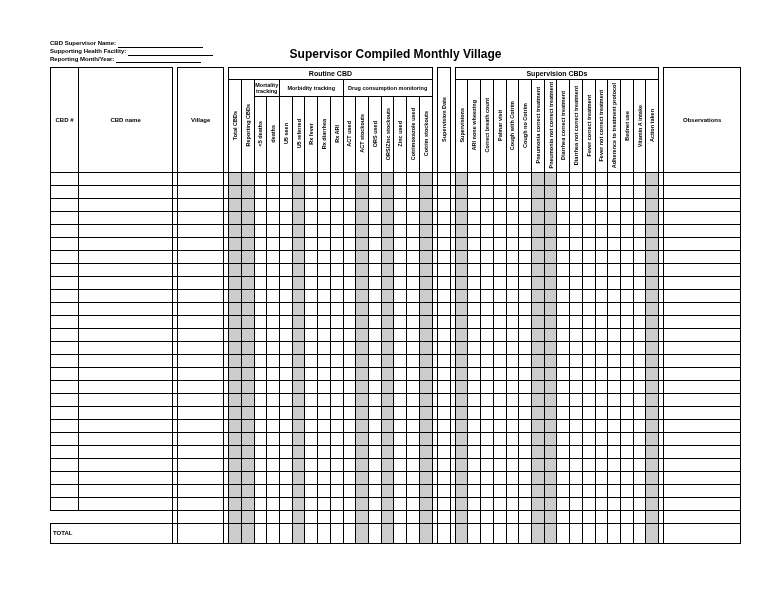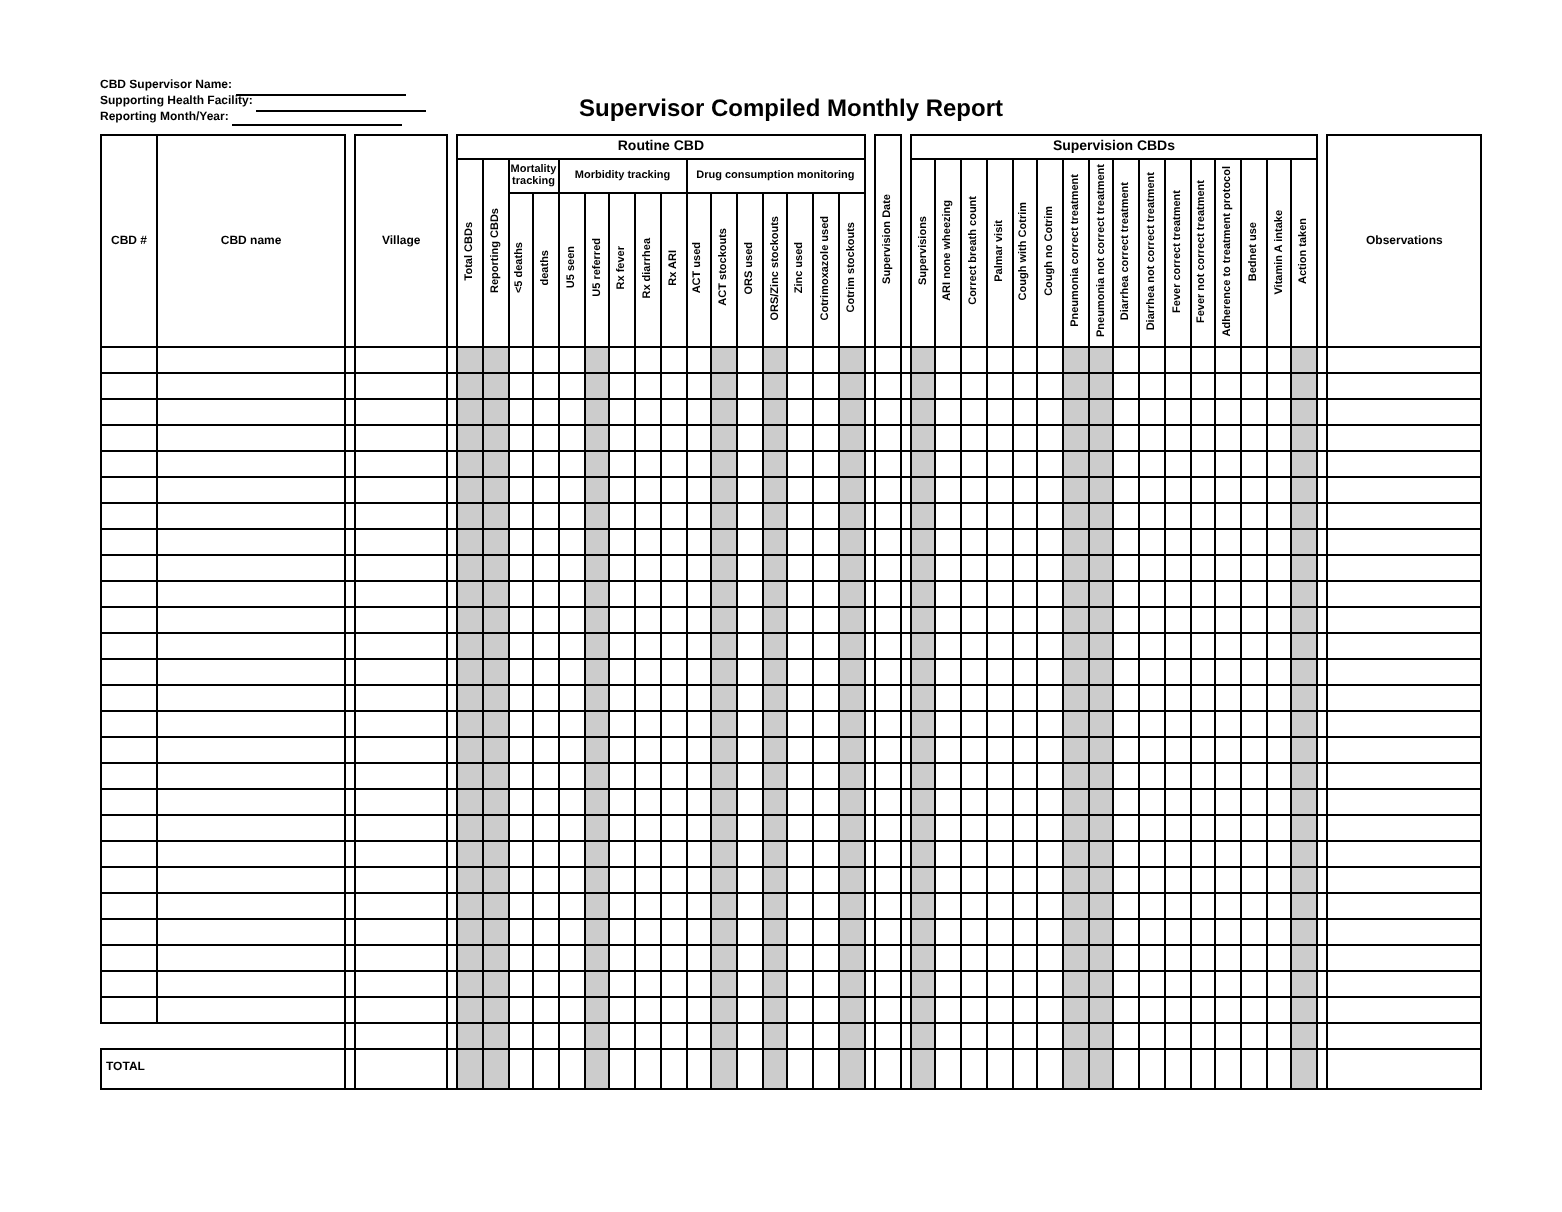--- a/index.html
+++ b/index.html
@@ -68,21 +68,21 @@
 </style>
 </head>
 <body>
 
 <div class="header-fields">
   <span class="line"><span>CBD Supervisor Name:</span><span class="underline"></span></span>
   <span class="line"><span>Supporting Health Facility:</span><span class="underline"></span></span>
   <span class="line"><span>Reporting Month/Year:</span><span class="underline"></span></span>
 </div>
 
-<div class="title">Supervisor Compiled Monthly Report</div>
+<div class="title">Supervisor Compiled Monthly Village</div>
 
 <table>
 <colgroup>
   <col class="cbdnum">
       <col class="cbdname">
       <col class="spacer">
       <col class="village">
       <col class="spacer">
   <col class="narrow">
       <col class="narrow">

